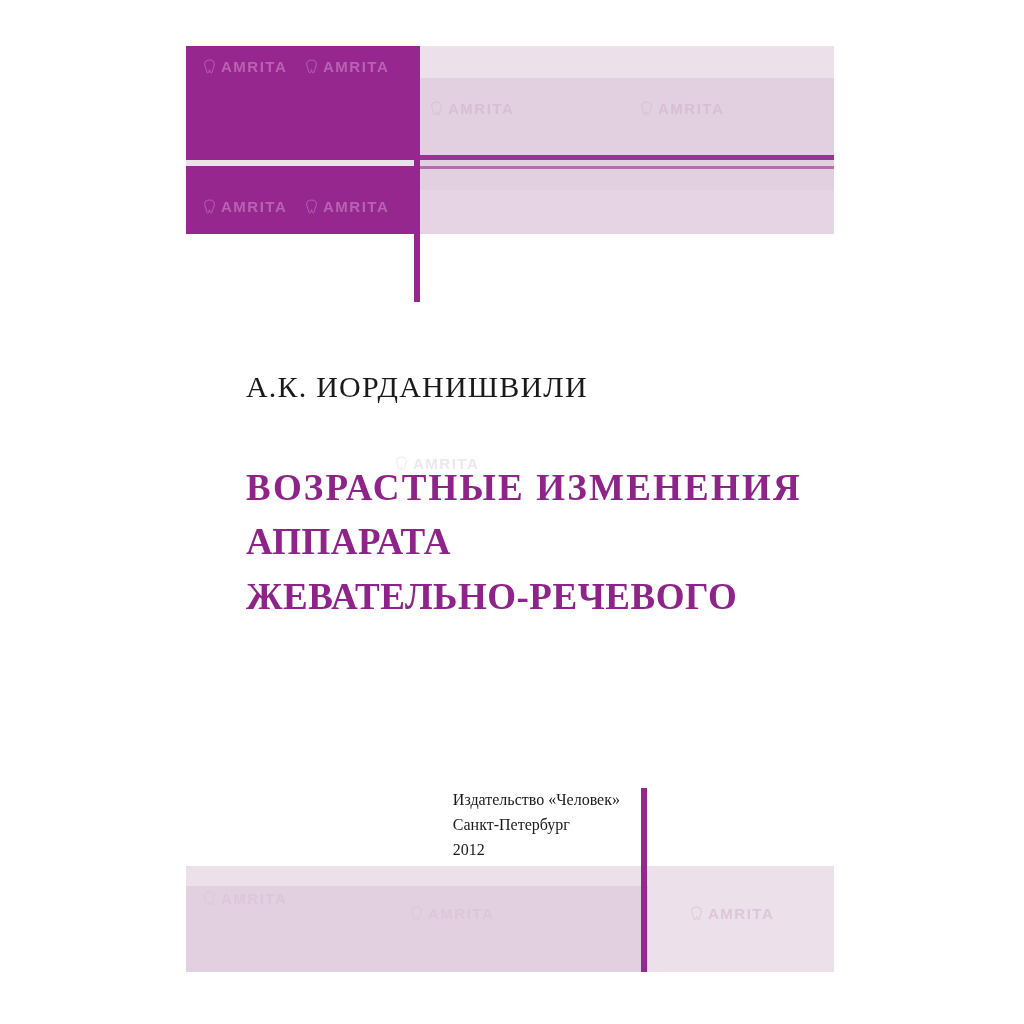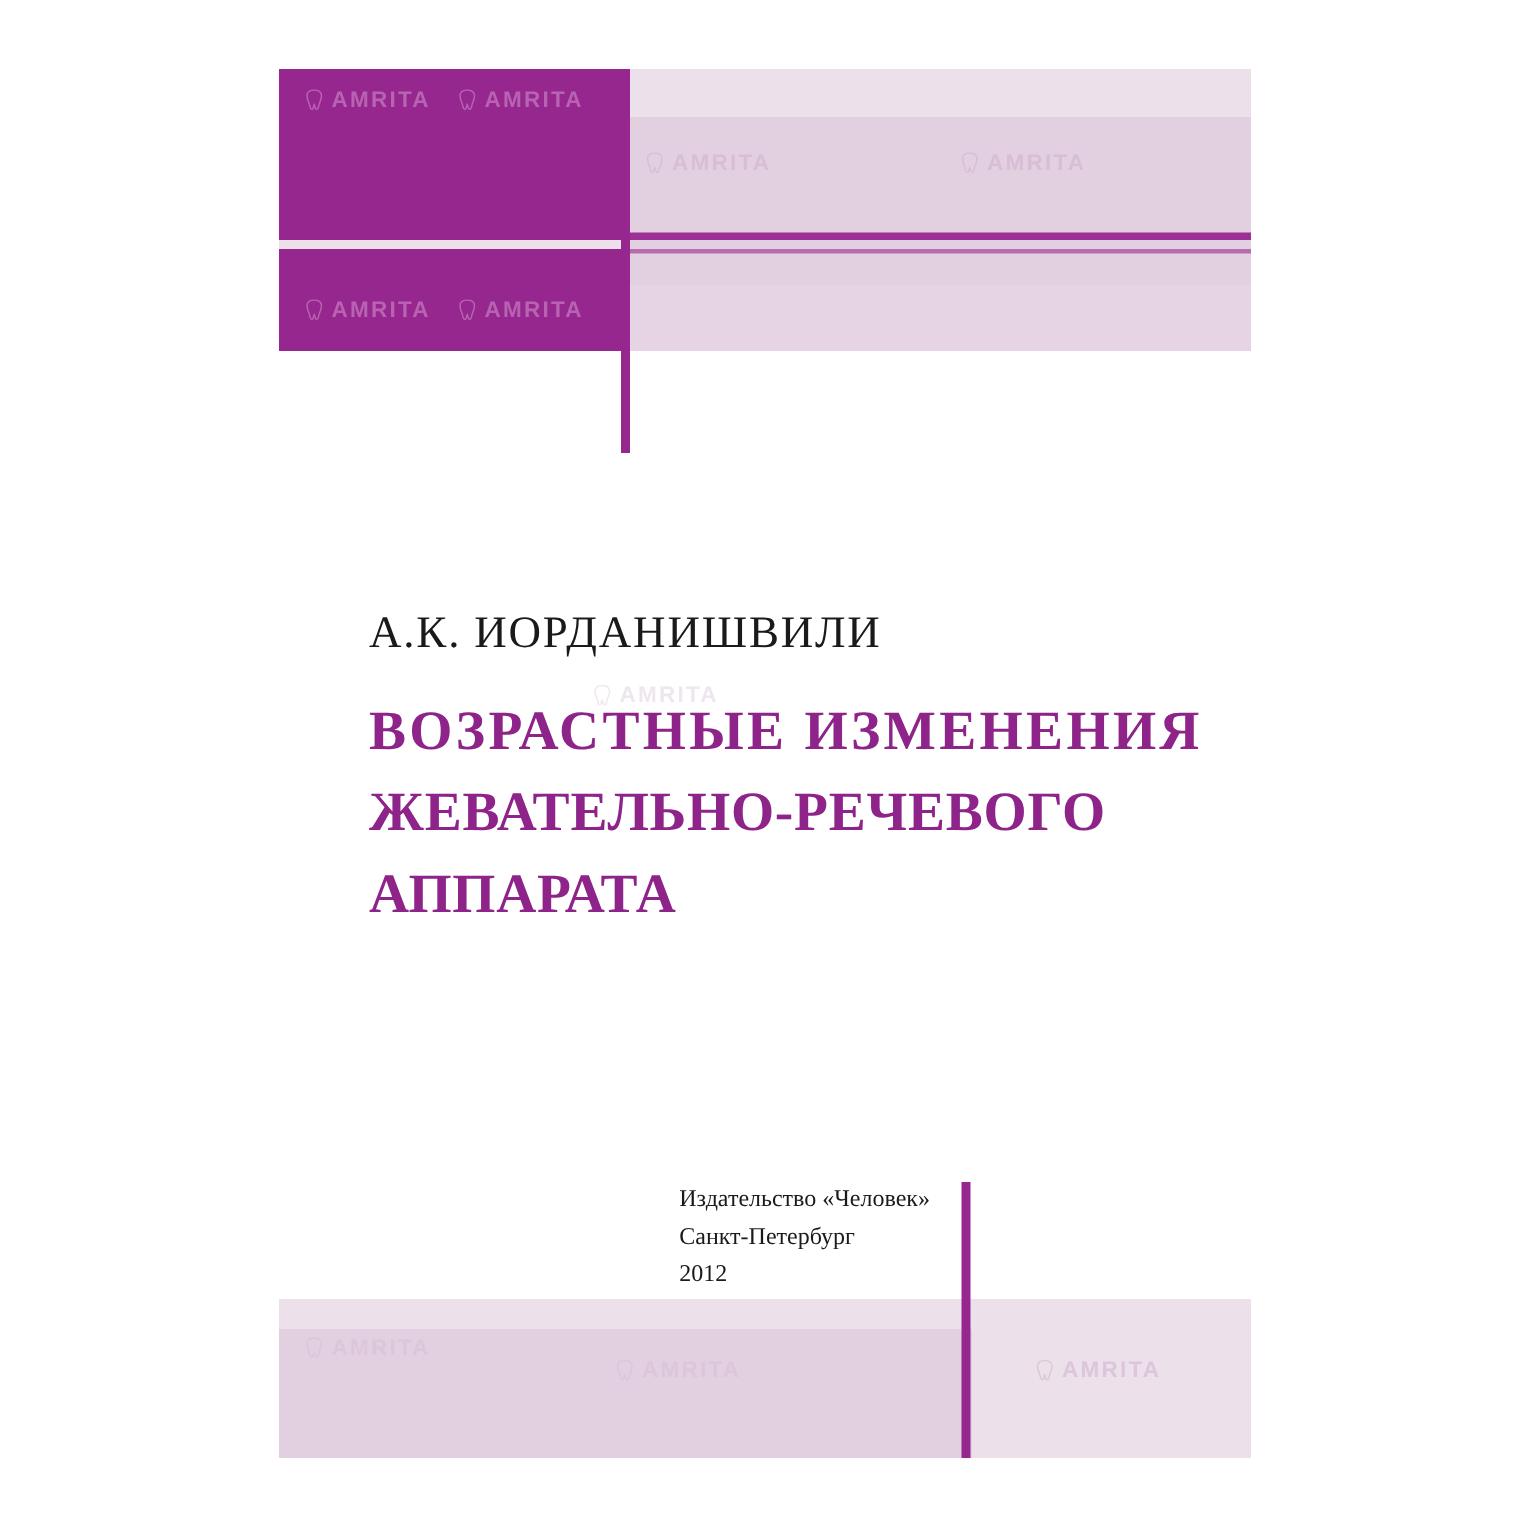--- a/index.html
+++ b/index.html
@@ -142,21 +142,20 @@
 
   
   .author {
     position: absolute;
     left: 246px;
     top: 370px;
     font-size: 30px;
     letter-spacing: 1.2px;
     color: #1a1a1a;
     font-family: "Liberation Serif", serif;
-    margin-top: 35px;
   }
 
   .title {
     position: absolute;
     left: 246px;
     top: 434px;
     width: 560px;
     font-size: 37px;
     font-weight: bold;
     color: #8e2389;
@@ -237,22 +236,22 @@
         <path d="M12 2C7 2 3 4 3 9c0 5 2 7 3 11 1 4 1 6 3 6s2-4 3-6c1 2 1 6 3 6s2-2 3-6c1-4 3-6 3-11 0-5-4-7-9-7z" fill="none" stroke="currentColor" stroke-width="1.8"></path>
       </svg>
     </span>
     <span>AMRITA</span>
   </div>
 
   <div class="author">А.К. ИОРДАНИШВИЛИ</div>
 
   <div class="title">
     <span class="title-line l1">ВОЗРАСТНЫЕ  ИЗМЕНЕНИЯ</span>
+    <span class="title-line">АППАРАТА</span>
     <span class="title-line">ЖЕВАТЕЛЬНО-РЕЧЕВОГО</span>
-    <span class="title-line">АППАРАТА</span>
   </div>
 
   <div class="wm wm-on-white" style="left:395px; top:455px;">
     <span class="tooth">
       <svg viewBox="0 0 24 28" width="13" height="15" aria-hidden="true">
         <path d="M12 2C7 2 3 4 3 9c0 5 2 7 3 11 1 4 1 6 3 6s2-4 3-6c1 2 1 6 3 6s2-2 3-6c1-4 3-6 3-11 0-5-4-7-9-7z" fill="none" stroke="currentColor" stroke-width="1.8"></path>
       </svg>
     </span>
     <span>AMRITA</span>
   </div>

